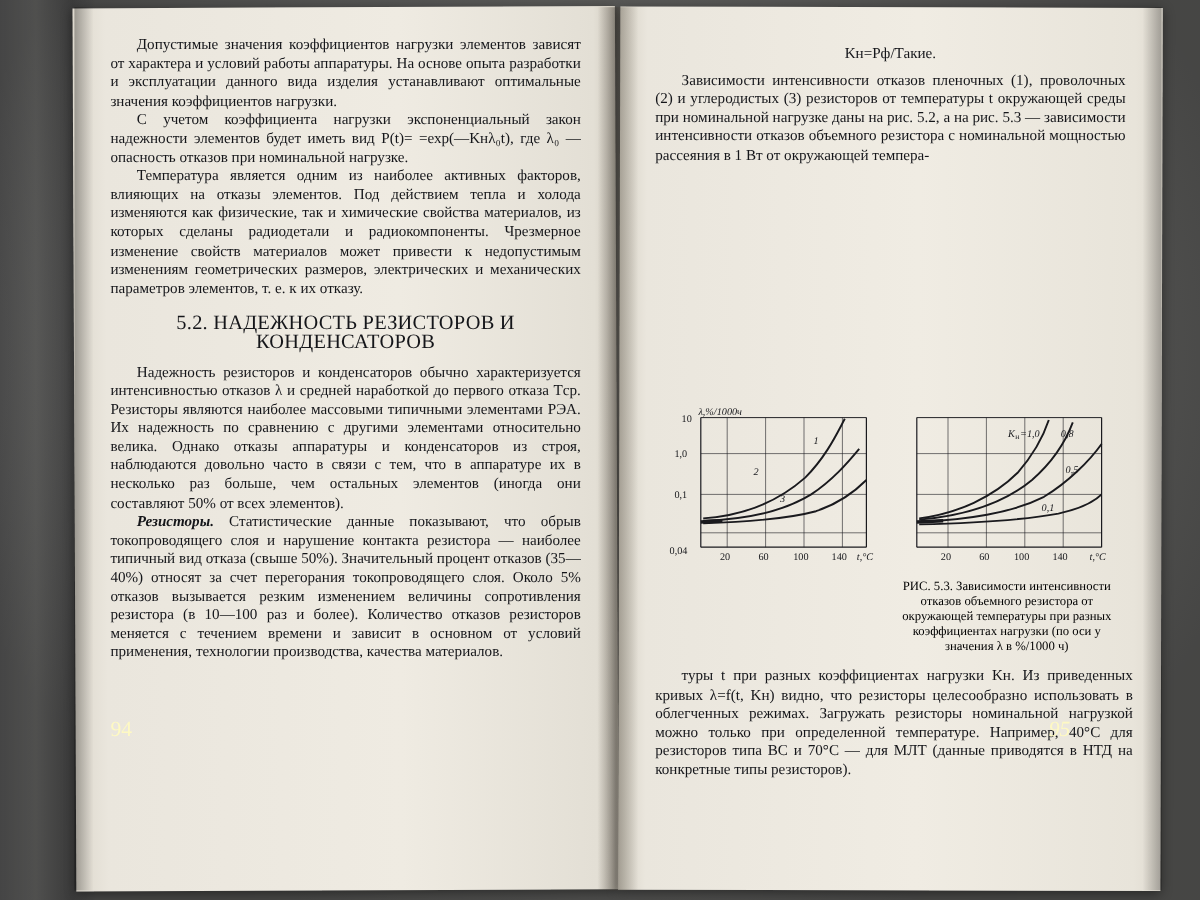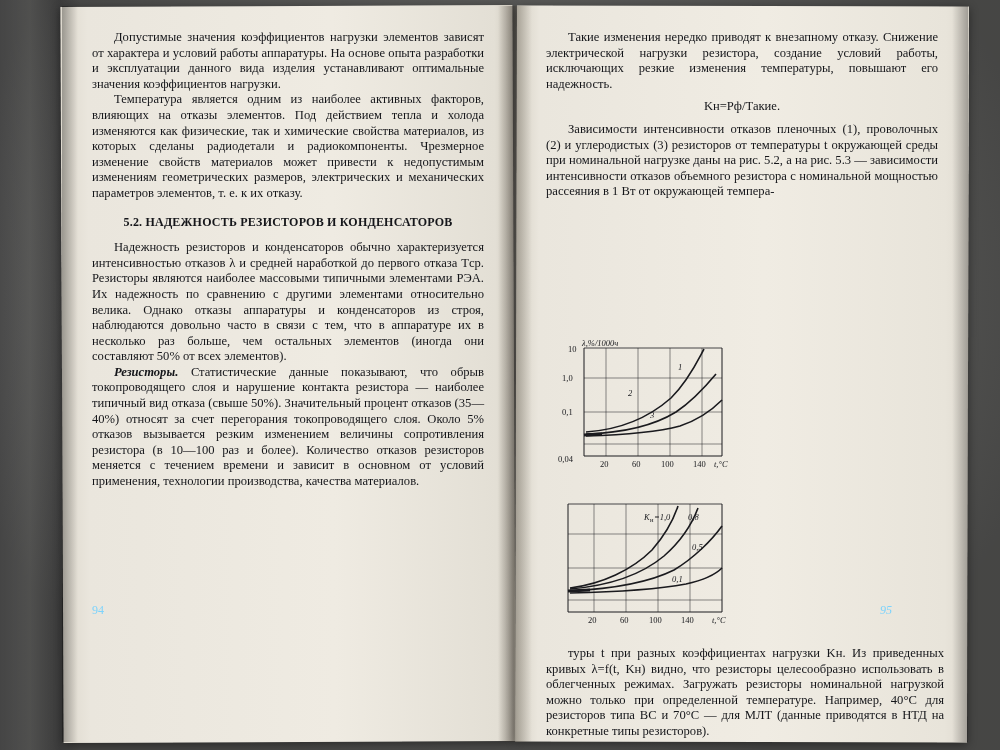--- a/index.html
+++ b/index.html
@@ -49,34 +49,34 @@
     text-align:justify;
     text-justify:inter-word;
     hyphens:manual;
   }
   .col.left{left:92px;}
   .col.right{left:546px;}
 
   p{margin:0;text-indent:22px;}
   .head{
     text-indent:0;text-align:center;text-transform:uppercase;
-    font-size:12px;letter-spacing:0.2px;margin:13px 0 10px 0;font-weight:bold;
+    font-size:17px;letter-spacing:0.2px;margin:13px 0 10px 0;
   }
   .bold{font-weight:bold;font-style:italic;}
   .centerline{text-indent:0;text-align:center;margin:7px 0 7px 0;}
 
   .folio{
-    position:absolute;bottom:22px;font-size:12px;color:#7dd3fc;
+    position:absolute;bottom:22px;font-size:18px;color:#fef9c3;
   }
   .folio.l{left:92px;}
   .folio.r{right:108px;font-style:italic;}
 
   
   .figwrap{position:absolute;left:546px;top:340px;width:398px;}
-  .figs{display:flex;gap:16px;flex-direction:column;}
+  .figs{display:flex;gap:2px;}
   .fig{width:194px;}
   .figcap{
     font-size:10.6px;line-height:12.4px;text-align:center;margin-top:4px;
     text-indent:0;
   }
   svg{display:block;}
   .axisTxt{font-family:"Liberation Serif",serif;font-size:8.5px;fill:#17181c;}
   .axisTxtI{font-family:"Liberation Serif",serif;font-size:8.5px;fill:#17181c;font-style:italic;}
 </style>
 </head>
@@ -85,31 +85,31 @@
 <div id="page">
   <div class="book"></div>
   <div class="page left"></div>
   <div class="page right"></div>
   <div class="gutter"></div>
   <div class="edgeshade-l"></div>
   <div class="edgeshade-r"></div>
 
   <div class="col left">
     <p>Допустимые значения коэффициентов нагрузки элементов зависят от характера и условий работы аппаратуры. На основе опыта разработки и эксплуатации данного вида изделия устанавливают оптимальные значения коэффициентов нагрузки.</p>
+    <p>С учетом коэффициента нагрузки экспоненциальный закон надежности элементов будет иметь вид P(t)= =ехр(—Kнλ₀t), где λ₀ — опасность отказов при номинальной нагрузке.</p>
     <p>Температура является одним из наиболее активных факторов, влияющих на отказы элементов. Под действием тепла и холода изменяются как физические, так и химические свойства материалов, из которых сделаны радиодетали и радиокомпоненты. Чрезмерное изменение свойств материалов может привести к недопустимым изменениям геометрических размеров, электрических и механических параметров элементов, т. е. к их отказу.</p>
     <p class="head">5.2. Надежность резисторов и конденсаторов</p>
     <p>Надежность резисторов и конденсаторов обычно характеризуется интенсивностью отказов λ и средней наработкой до первого отказа Tср. Резисторы являются наиболее массовыми типичными элементами РЭА. Их надежность по сравнению с другими элементами относительно велика. Однако отказы аппаратуры и конденсаторов из строя, наблюдаются довольно часто в связи с тем, что в аппаратуре их в несколько раз больше, чем остальных элементов (иногда они составляют 50% от всех элементов).</p>
     <p>
       <span class="bold">Резисторы.</span><span> Статистические данные показывают, что обрыв токопроводящего слоя и нарушение контакта резистора — наиболее типичный вид отказа (свыше 50%). Значительный процент отказов (35—40%) относят за счет перегорания токопроводящего слоя. Около 5% отказов вызывается резким изменением величины сопротивления резистора (в 10—100 раз и более). Количество отказов резисторов меняется с течением времени и зависит в основном от условий применения, технологии производства, качества материалов.</span>
     </p>
   </div>
   <div class="folio l">94</div>
 
   <div class="col right">
-    <p>Такие изменения нередко приводят к внезапному отказу. Снижение электрической нагрузки резистора, создание условий работы, исключающих резкие изменения температуры, повышают его надежность.</p>
     <p class="centerline">Kн=Pф/Такие.</p>
     <p>Зависимости интенсивности отказов пленочных (1), проволочных (2) и углеродистых (3) резисторов от температуры t окружающей среды при номинальной нагрузке даны на рис. 5.2, а на рис. 5.3 — зависимости интенсивности отказов объемного резистора с номинальной мощностью рассеяния в 1 Вт от окружающей темпера-</p>
   </div>
 
   <div class="figwrap">
     <div class="figs">
       <div class="fig">
         <svg width="194" height="140" viewBox="0 0 194 140">
           <rect x="0" y="0" width="194" height="140" fill="none"></rect>
 
@@ -172,19 +172,20 @@
           <text class="axisTxt" x="103" y="127">100</text>
           <text class="axisTxt" x="135" y="127">140</text>
           <text class="axisTxtI" x="166" y="127">t,°C</text>
           <text class="axisTxtI" x="98" y="24">К</text>
           <text class="axisTxt" x="104" y="26" style="font-size:6.5px">н</text>
           <text class="axisTxtI" x="108" y="24">=1,0</text>
           <text class="axisTxtI" x="142" y="24">0,8</text>
           <text class="axisTxtI" x="146" y="54">0,5</text>
           <text class="axisTxtI" x="126" y="86">0,1</text>
         </svg>
+        <div class="figcap">РИС. 5.3. Зависимости интенсивности отказов объемного резистора от окружающей температуры при разных коэффициентах нагрузки (по оси y значения λ в %/1000 ч)</div>
       </div>
     </div>
     <p style="font-size:12.6px;line-height:15.6px;text-align:justify;text-indent:22px;margin-top:10px;color:#15161a;">туры t при разных коэффициентах нагрузки Kн. Из приведенных кривых λ=f(t, Kн) видно, что резисторы целесообразно использовать в облегченных режимах. Загружать резисторы номинальной нагрузкой можно только при определенной температуре. Например, 40°C для резисторов типа ВС и 70°C — для МЛТ (данные приводятся в НТД на конкретные типы резисторов).</p>
   </div>
 
   <div class="folio r">95</div>
 </div>
 
 </body></html>

